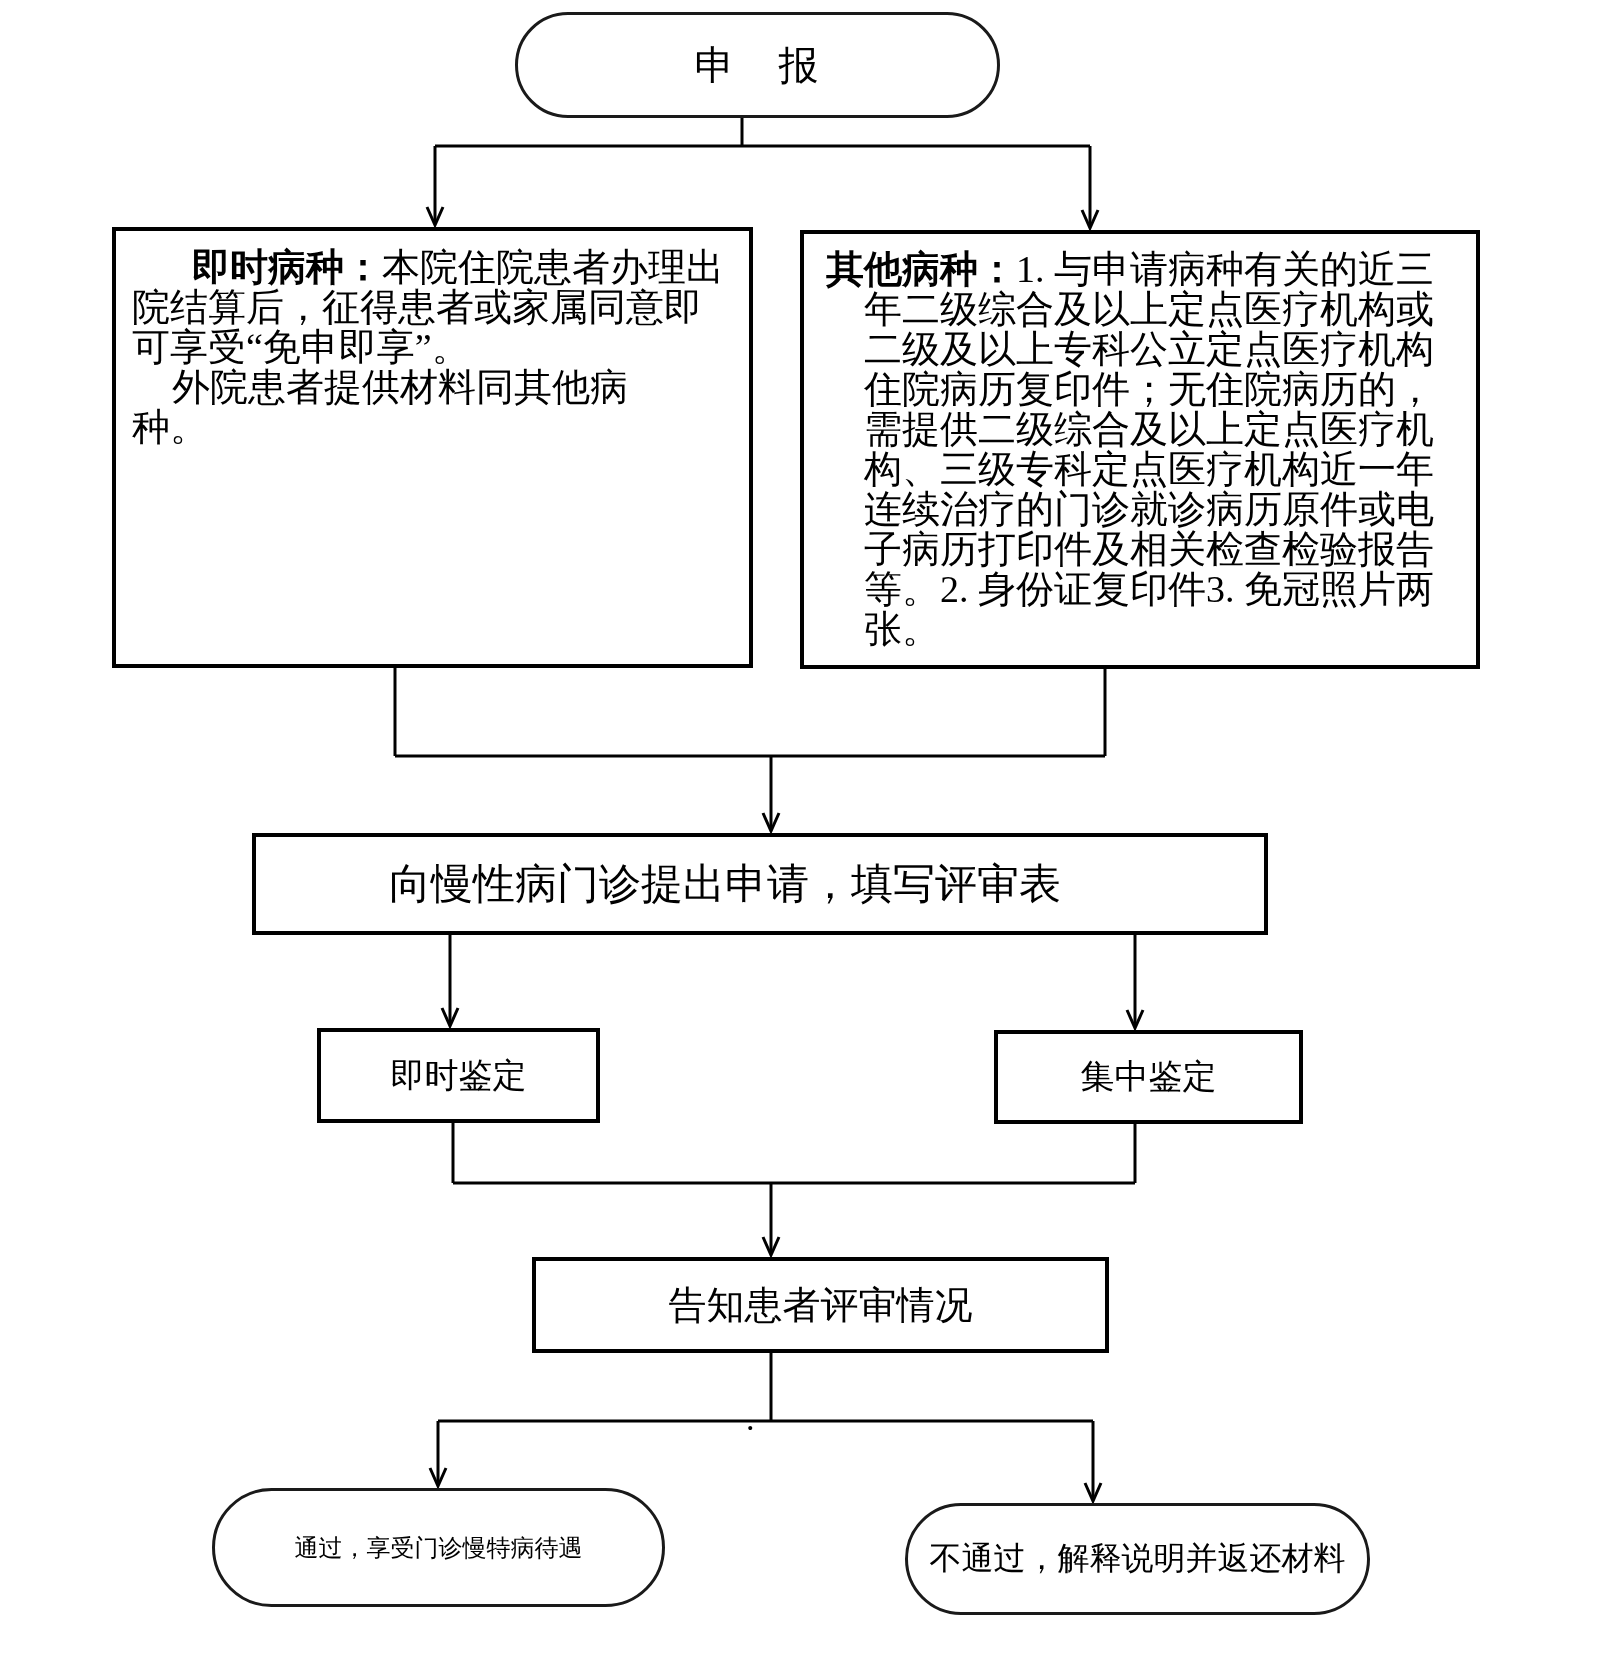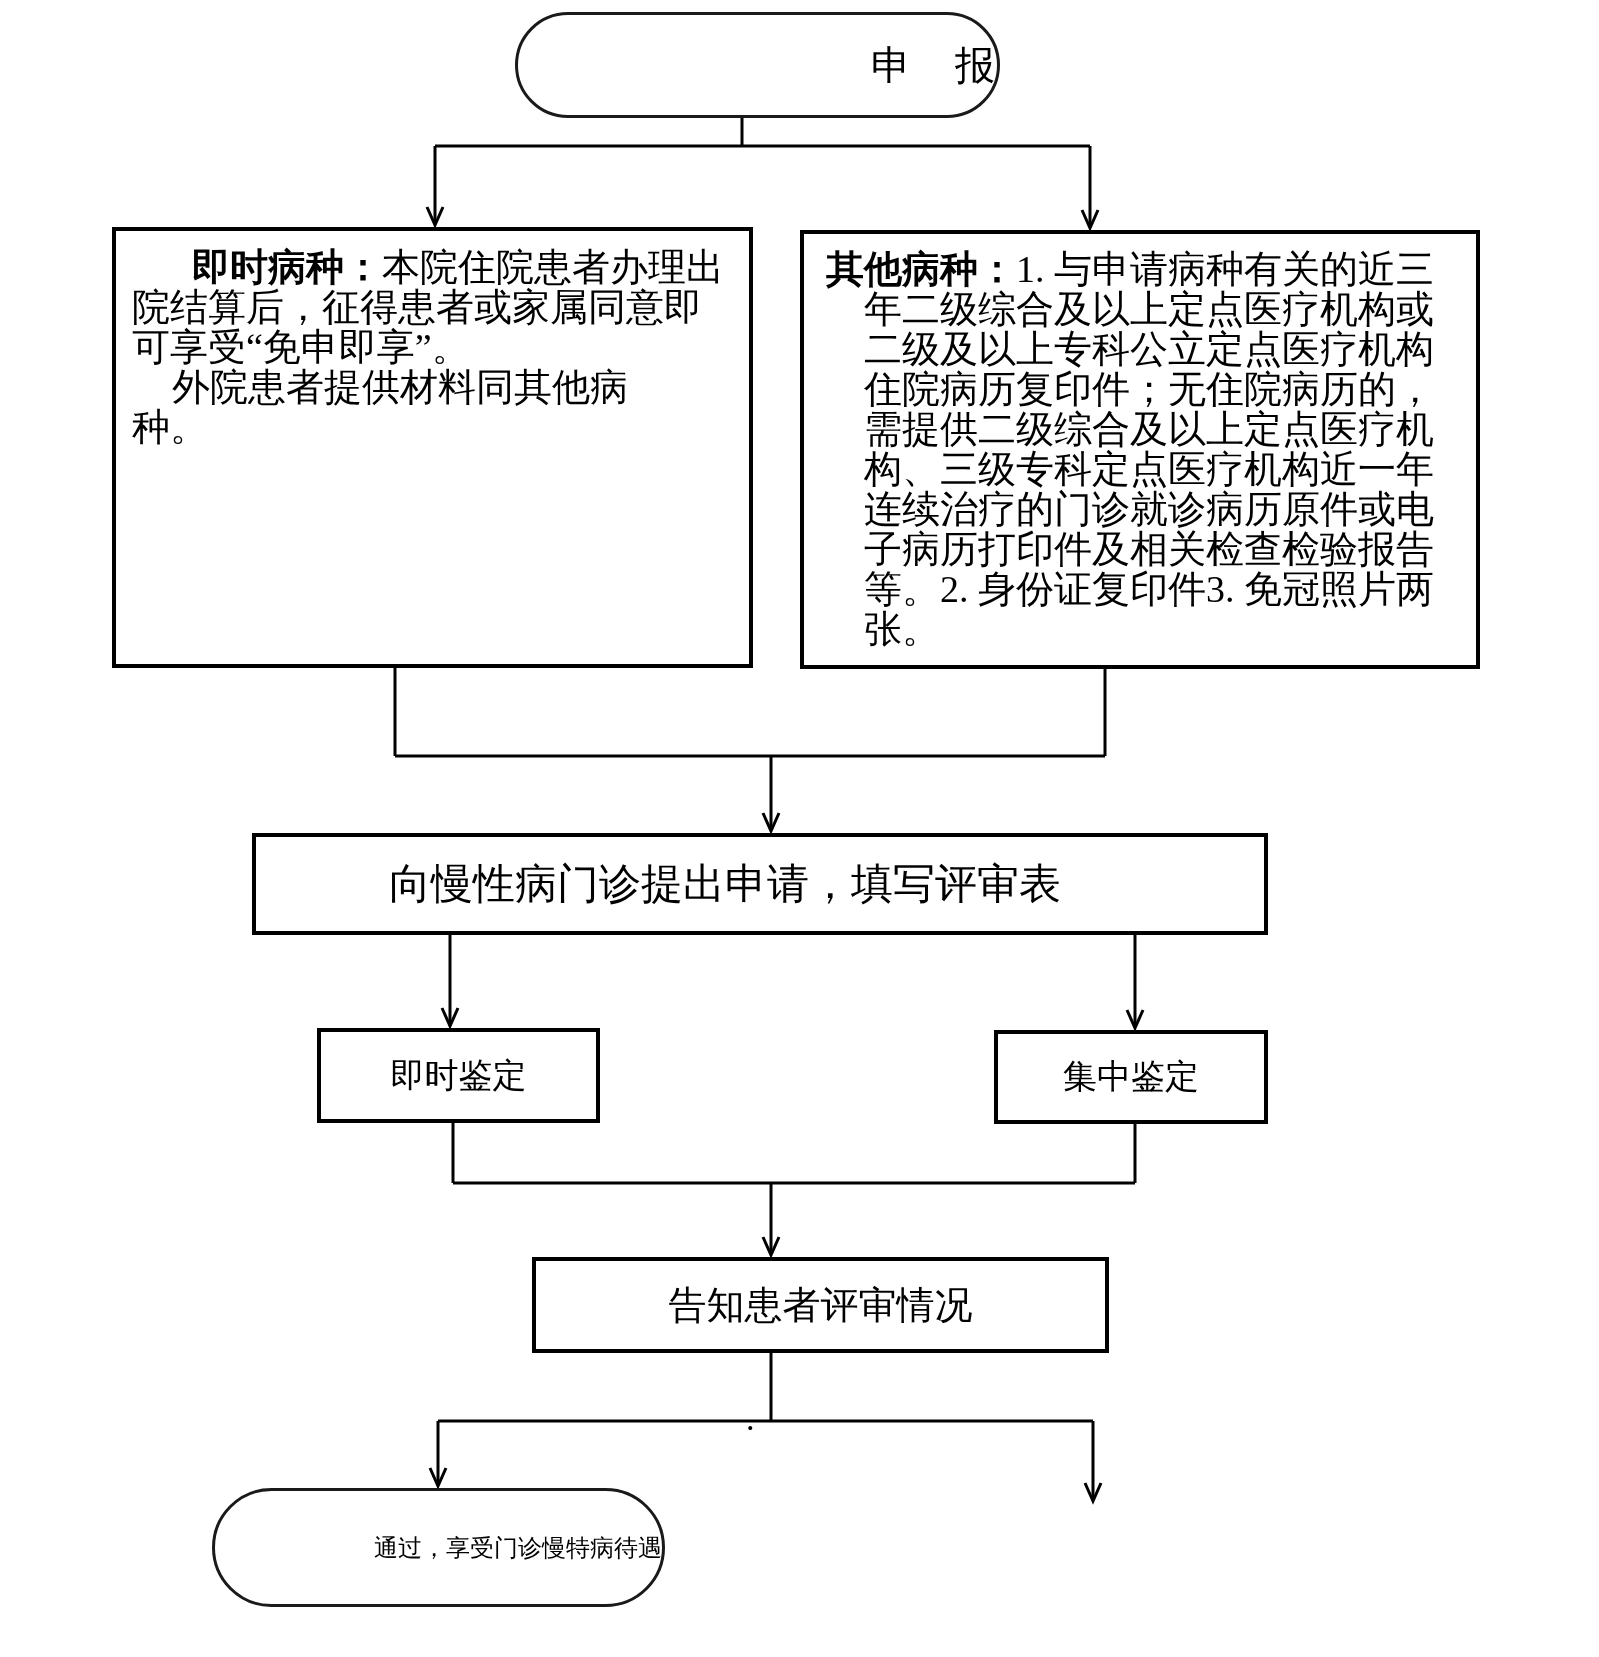--- a/index.html
+++ b/index.html
@@ -10,21 +10,21 @@
     color:#000;
     font-family:"Liberation Serif", serif;
     overflow:hidden;
   }
   #connectors{position:absolute;left:0;top:0;z-index:1;}
   .node{position:absolute;box-sizing:border-box;z-index:2;background:#ffffff;}
   .rect{border:4px solid #000000;}
   .oval{
     border:3px solid #1a1a1a;
     border-radius:999px;
-    display:flex;align-items:center;justify-content:flex-end;
+    display:flex;align-items:center;justify-content:center;
     text-align:center;
   }
   .center{display:flex;align-items:center;justify-content:center;text-align:center;}
 
   
   #start{left:515px;top:12px;width:485px;height:106px;font-size:40px;letter-spacing:2px;}
 
   
   #box-left{left:112px;top:227px;width:641px;height:441px;padding:16px 16px 13px 16px;
             font-size:38px;line-height:40px;}
@@ -36,21 +36,21 @@
              font-size:38px;line-height:40px;}
   #box-right .hang{padding-left:38px;text-indent:-38px;}
 
   .bold{font-weight:bold;}
 
   
   #box-apply{left:252px;top:833px;width:1016px;height:102px;font-size:42px;padding-right:70px;}
 
   
   #box-instant{left:317px;top:1028px;width:283px;height:95px;font-size:34px;}
-  #box-central{left:994px;top:1030px;width:274px;height:94px;font-size:34px;}
+  #box-central{left:994px;top:1030px;width:309px;height:94px;font-size:34px;}
 
   
   #box-notify{left:532px;top:1257px;width:577px;height:96px;font-size:38px;}
 
   
   #oval-pass{left:212px;top:1488px;width:453px;height:119px;font-size:24px;}
   #oval-fail{left:905px;top:1503px;width:465px;height:112px;font-size:32px;}
 
   #stray-dot{position:absolute;left:746px;top:1400px;font-size:34px;z-index:2;}
 </style>
@@ -120,16 +120,19 @@
     <span>集中鉴定</span>
   </div>
 
   <div id="box-notify" class="node rect center">
     <span>告知患者评审情况</span>
   </div>
 
   <div id="oval-pass" class="node oval">
     <span>通过，享受门诊慢特病待遇</span>
   </div>
+  <div id="oval-fail" class="node oval">
+    <span>不通过，解释说明并返还材料</span>
+  </div>
 
   <span id="stray-dot">.</span>
 
 </div>
 
 </body></html>

